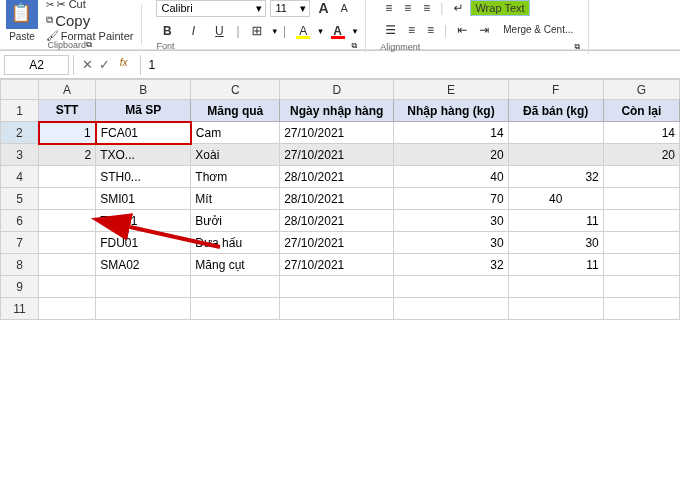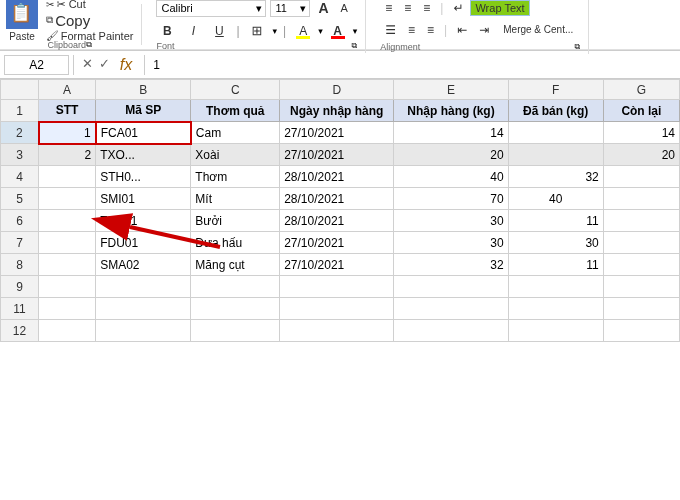--- a/index.html
+++ b/index.html
@@ -40,21 +40,21 @@
     .wrap-text-btn { border: 1px solid transparent; padding: 2px 6px; cursor: pointer; font-size: 11px; color: #333; white-space: nowrap; background: #84cc16; border: 1px solid #9dc3e6; }
     .merge-btn { border: 1px solid transparent; padding: 2px 6px; cursor: pointer; font-size: 11px; color: #333; white-space: nowrap; }
 
     
     .formula-bar { display: flex; align-items: center; border-bottom: 1px solid #ccc; height: 28px; padding: 0 4px; gap: 4px; }
     .cell-ref-box { border: 1px solid #ccc; width: 65px; padding: 2px 4px; font-size: 12px; text-align: center; }
     .formula-divider { width: 1px; height: 20px; background: #ccc; }
     .formula-icons { display: flex; gap: 6px; padding: 0 4px; color: #666; }
     .formula-icon { cursor: pointer; font-size: 13px; }
     .formula-input { flex: 1; border: none; outline: none; font-size: 12px; padding: 2px 4px; }
-    .fx-label { font-size: 16px; color: #a16207; font-style: italic; padding: 0 4px; }
+    .fx-label { font-size: 10px; color: #a16207; font-style: italic; padding: 0 4px; }
 
     
     .spreadsheet { overflow: auto; height: calc(500px - 78px - 28px); }
     table { border-collapse: collapse; width: 100%; table-layout: fixed; }
     
     
     .col-header { background: #f2f2f2; border: 1px solid #d0d0d0; text-align: center; font-size: 12px; color: #333; padding: 2px; height: 20px; font-weight: normal; user-select: none; }
     .row-header { background: #f2f2f2; border: 1px solid #d0d0d0; text-align: center; font-size: 12px; color: #333; padding: 2px; width: 30px; height: 22px; font-weight: normal; user-select: none; }
     .row-header.selected { background: #d6e4f0; }
     
@@ -219,21 +219,21 @@
           <th class="col-header">F</th>
           <th class="col-header">G</th>
         </tr>
       </thead>
       <tbody>
 
         <tr>
           <td class="row-header">1</td>
           <td class="header-cell">STT</td>
           <td class="header-cell">Mã SP</td>
-          <td class="header-cell">Thơm quả</td>
+          <td class="header-cell">Măng quả</td>
           <td class="header-cell">Ngày nhập hàng</td>
           <td class="header-cell">Nhập hàng (kg)</td>
           <td class="header-cell">Đã bán (kg)</td>
           <td class="header-cell">Còn lại</td>
         </tr>
 
         <tr>
           <td class="row-header selected">2</td>
           <td class="cell-selected cell-red-outline" style="text-align:right;">1</td>
           <td class="cell-red-outline">FCA01</td>
@@ -323,30 +323,20 @@
         <tr>
           <td class="row-header">11</td>
           <td></td>
             <td></td>
             <td></td>
             <td></td>
             <td></td>
             <td></td>
             <td></td>
         </tr>
-        <tr>
-          <td class="row-header">12</td>
-          <td></td>
-            <td></td>
-            <td></td>
-            <td></td>
-            <td></td>
-            <td></td>
-            <td></td>
-        </tr>
       </tbody>
     </table>
   </div>
 
   <svg class="arrow-overlay" style="position:absolute; top:78px; left:0; width:300px; height:120px; pointer-events:none;">
 
     <defs>
       <marker id="arrowhead" markerWidth="10" markerHeight="7" refX="0" refY="3.5" orient="auto">
         <polygon points="0 0, 10 3.5, 0 7" fill="#cc0000"></polygon>
       </marker>

